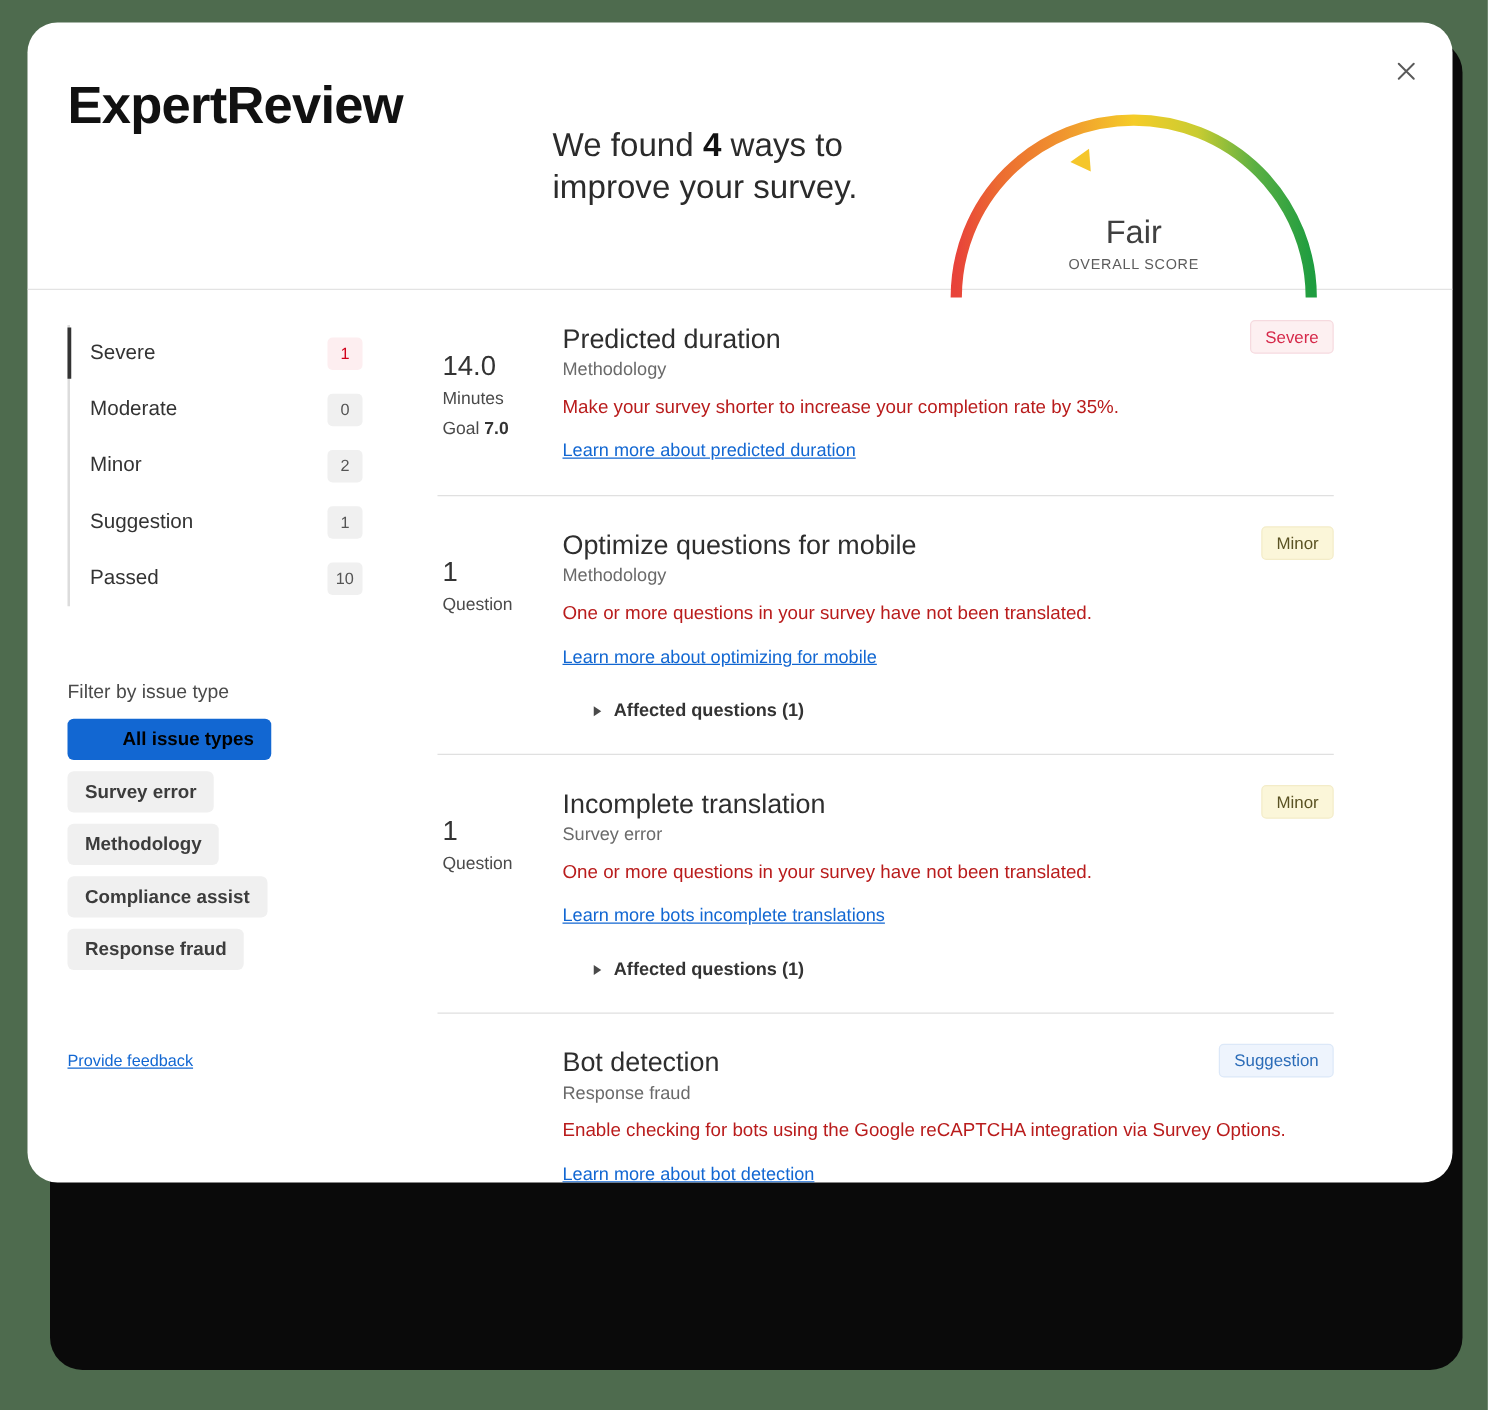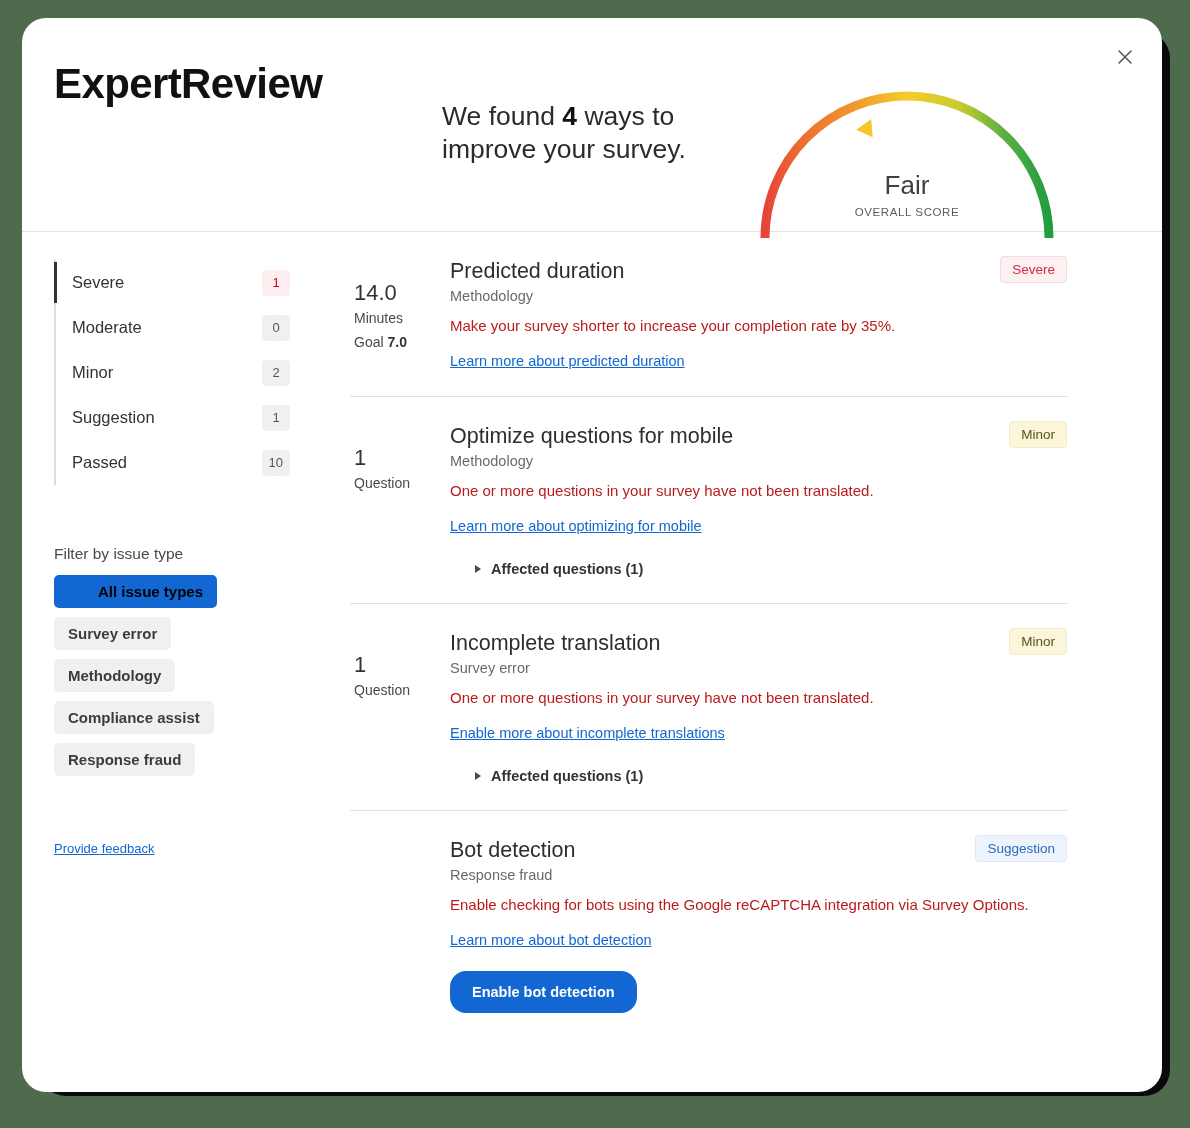--- a/index.html
+++ b/index.html
@@ -28,21 +28,21 @@
     width: 1130px;
     height: 1064px;
     background: #0a0a0a;
     border-radius: 26px;
   }
   .modal {
     position: absolute;
     left: 22px;
     top: 18px;
     width: 1140px;
-    height: 1074px;
+    height: 928px;
     background: #ffffff;
     border-radius: 24px;
     overflow: hidden;
   }
 
   
   .header {
     position: relative;
     height: 214px;
     border-bottom: 1px solid #e3e3e3;
@@ -471,21 +471,21 @@
 
         <div class="issue">
           <div class="metric">
             <div class="metric-value">1</div>
             <div class="metric-unit">Question</div>
           </div>
           <div class="issue-main">
             <div class="issue-title">Incomplete translation</div>
             <div class="issue-cat">Survey error</div>
             <div class="issue-desc">One or more questions in your survey have not been translated.</div>
-            <a class="issue-link">Enable more about incomplete translations</a>
+            <a class="issue-link">Learn more bots incomplete translations</a>
             <div class="affected">
               <span class="tri"></span>
               <span class="affected-label">Affected questions (1)</span>
             </div>
           </div>
           <span class="badge minor">Minor</span>
         </div>
 
         <div class="issue">
           <div class="metric"></div>

